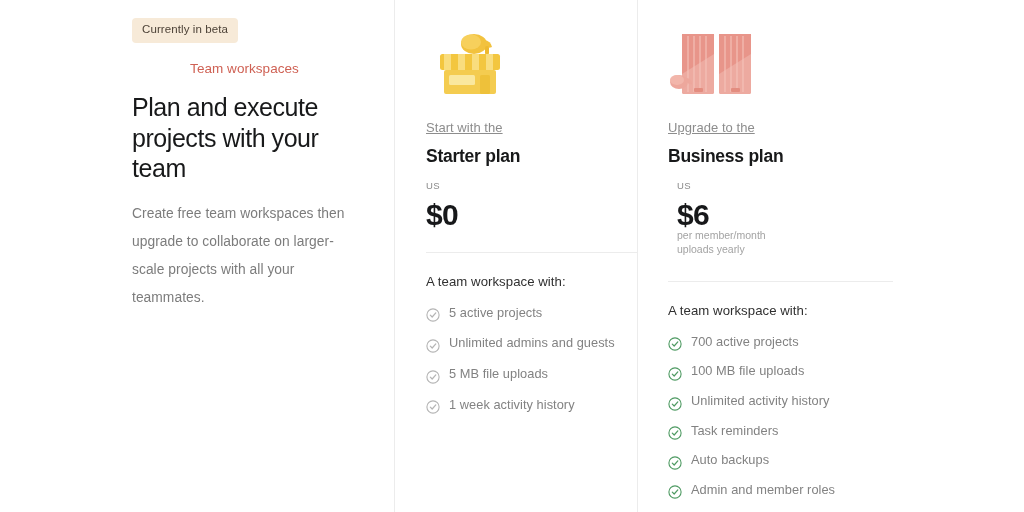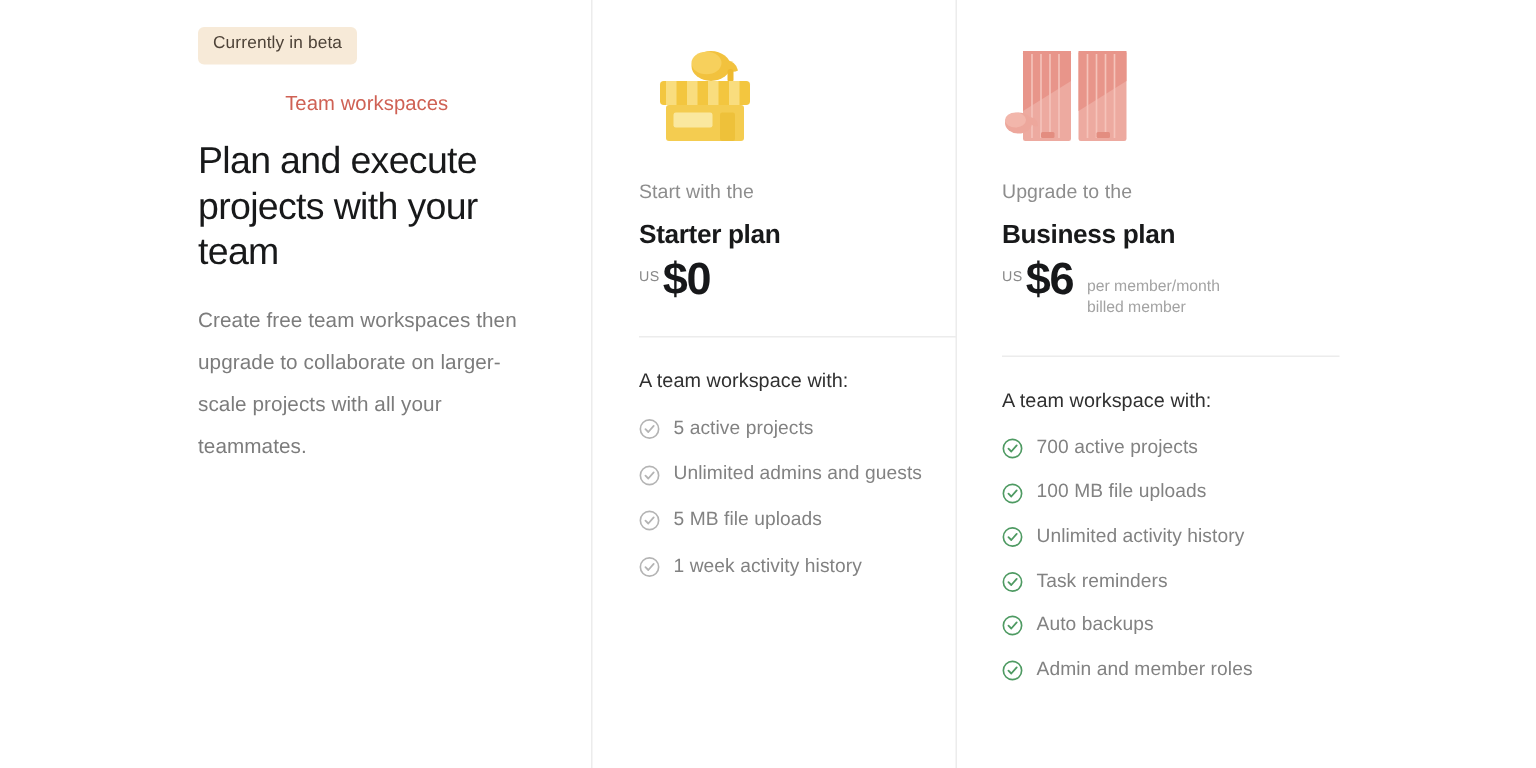--- a/index.html
+++ b/index.html
@@ -93,35 +93,37 @@
     align-items: flex-end;
     margin-bottom: 22px;
   }
   .plan-art svg { display: block; }
 
   .plan-kicker {
     color: #8d8d8d;
     font-size: 13px;
     line-height: 1.3;
     letter-spacing: 0.05px;
+    text-decoration: underline;
   }
 
   .plan-name {
     margin-top: 9px;
     color: #18191a;
     font-size: 17.5px;
     font-weight: 700;
     line-height: 1.25;
     letter-spacing: -0.25px;
   }
 
   .price-row {
-    margin-top: 4px;
+    margin-top: 21px;
     display: flex;
     align-items: baseline;
+    flex-direction: column;
   }
   .price-currency {
     color: #8a8a8a;
     font-size: 9.5px;
     font-weight: 400;
     position: relative;
     top: -9px;
     margin-right: 2px;
     letter-spacing: 0.3px;
   }
@@ -156,21 +158,21 @@
     line-height: 1.3;
     letter-spacing: 0.05px;
   }
 
   .features {
     margin-top: 14px;
     list-style: none;
   }
   .feature {
     display: flex;
-    align-items: center;
+    align-items: flex-end;
     margin-bottom: 12px;
   }
   .feature-icon {
     flex: 0 0 auto;
     width: 14px;
     height: 14px;
     margin-right: 9px;
     margin-top: 2px;
   }
   .feature-icon svg { display: block; }
@@ -296,21 +298,21 @@
     </div>
 
     <div class="plan-kicker">Upgrade to the</div>
     <div class="plan-name">Business plan</div>
 
     <div class="price-row">
       <span class="price-currency">US</span>
       <span class="price-amount">$6</span>
       <span class="price-note">
         <span>per member/month</span>
-        <span>billed member</span>
+        <span>uploads yearly</span>
       </span>
     </div>
 
     <div class="plan-rule"></div>
 
     <div class="features-title">A team workspace with:</div>
 
     <ul class="features">
       <li class="feature">
         <span class="feature-icon">

